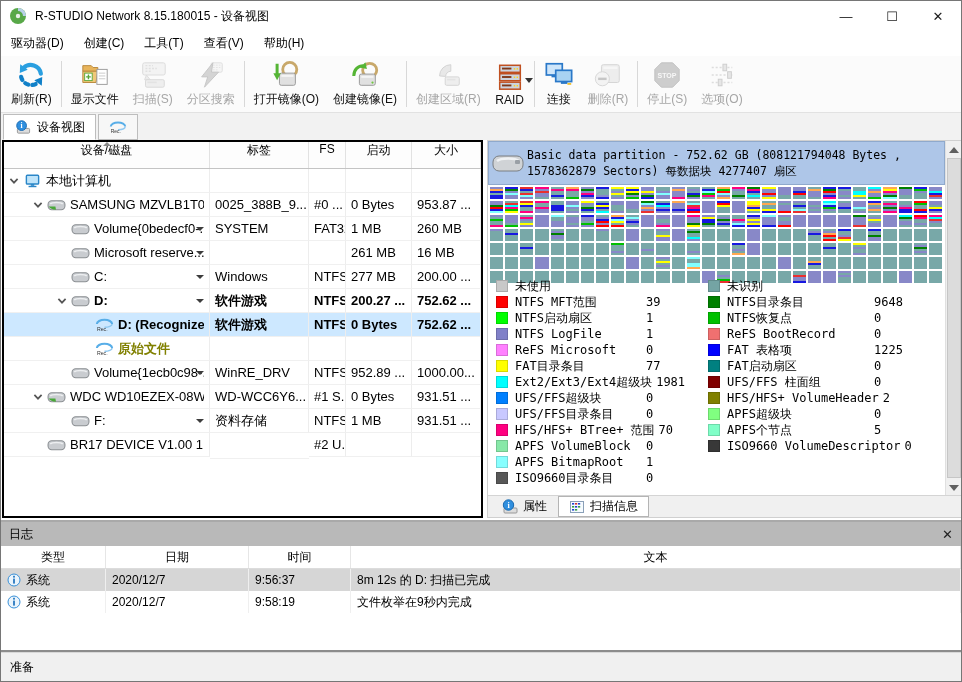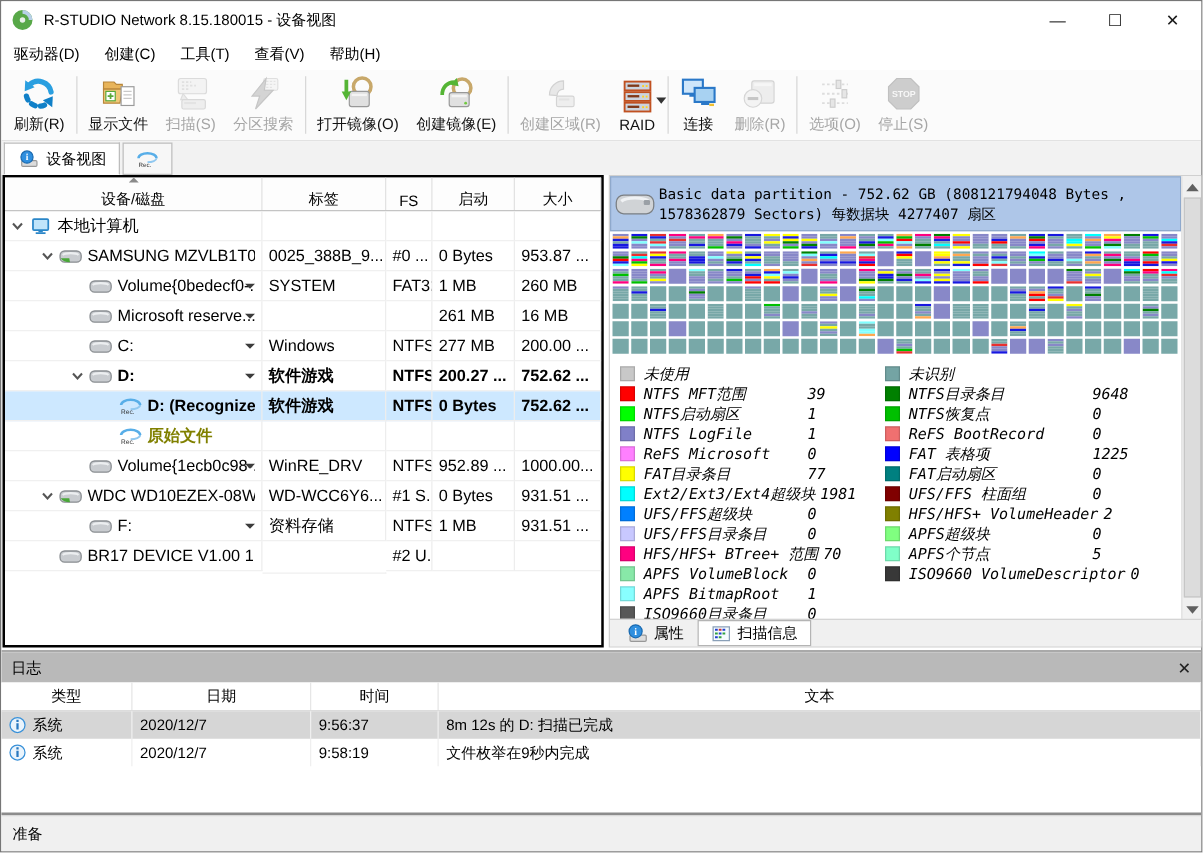--- a/index.html
+++ b/index.html
@@ -33,21 +33,21 @@
   .vtab{display:flex;align-items:center;gap:5px;height:26px;padding:0 10px;border:1px solid #bdbdbd;background:#f7f7f7;
     margin-right:2px;box-sizing:border-box;font-size:12px;white-space:nowrap;}
   .vtab.active{background:#fff;border-bottom-color:#fff;}
   .vtab .ticon{width:18px;height:15px;}
   .vtab .ticon svg{width:18px;height:15px;display:block;}
   .vtab.rec-tab-font{font-family:"DejaVu Sans Mono",monospace;font-size:11.5px;}
   
   .tree-panel{position:absolute;left:1px;top:139px;width:481px;height:378px;border:2px solid #000;background:#fff;
     box-sizing:border-box;overflow:hidden;}
   .tree-header{display:flex;height:26px;border-bottom:1px solid #c4c4c4;background:#fdfdfd;}
-  .th{display:flex;align-items:flex-end;justify-content:center;font-size:12px;border-right:1px solid #e2e2e2;
+  .th{display:flex;align-items:flex-start;justify-content:center;font-size:12px;border-right:1px solid #e2e2e2;
     box-sizing:border-box;position:relative;height:100%;}
   .sort-caret{position:absolute;top:0px;left:50%;margin-left:-4px;width:0;height:0;
     border-left:4px solid transparent;border-right:4px solid transparent;border-bottom:4px solid #8a8a8a;}
   .tr{display:flex;height:24px;align-items:stretch;font-size:13px;}
   .tr.selected{background:#cde8ff;}
   .td{display:flex;align-items:center;border-right:1px solid #ededed;border-bottom:1px solid #f0f0f0;
     box-sizing:border-box;padding:0 5px;white-space:nowrap;overflow:hidden;position:relative;}
   .td .nm{overflow:hidden;text-overflow:clip;white-space:nowrap;}
   .chev{width:12px;height:12px;flex:0 0 12px;margin-right:3px;}
   .chev svg{width:12px;height:12px;display:block;}
@@ -61,21 +61,21 @@
     border:1px solid #d0d0d0;}
   .rp-header{position:absolute;left:0;top:0;width:457px;height:44px;background:#aec6e8;border:1px solid #8fa9cc;
     box-sizing:border-box;display:flex;align-items:center;}
   .rp-header-icon{width:36px;flex:0 0 36px;margin-left:2px;}
   .rp-header-icon svg{width:34px;height:24px;display:block;}
   .rp-header-text{font-family:"DejaVu Sans Mono",monospace;font-size:11.5px;line-height:1.4;padding-right:2px;}
   .map{position:absolute;left:2px;top:46px;width:452px;height:96px;display:grid;
     grid-template-columns:repeat(30,1fr);grid-auto-rows:1fr;gap:2px;background:#fff;}
   .map-cell{display:flex;flex-direction:column;overflow:hidden;}
   .map-cell div{flex:1;}
-  .legend{position:absolute;left:0;top:148px;width:457px;height:208px;font-style:italic;}
+  .legend{position:absolute;left:0;top:135px;width:457px;height:208px;}
   .legend-col{position:absolute;top:2px;}
   .legend-col.left{left:8px;width:208px;}
   .legend-col.right{left:220px;width:237px;}
   .legend-row{display:flex;align-items:center;height:16px;font-family:"DejaVu Sans Mono",monospace;font-size:12px;white-space:nowrap;}
   .chip{width:12px;height:12px;flex:0 0 12px;margin-right:7px;border:1px solid rgba(0,0,0,0.15);box-sizing:border-box;}
   .legend-col.left .l-label{min-width:127px;}
   .legend-col.right .l-label{min-width:143px;}
   .l-value{padding-left:4px;}
   .rp-scrollbar{position:absolute;right:0;top:0;width:17px;height:356px;background:#f0f0f0;border-left:1px solid #e0e0e0;box-sizing:border-box;}
   .sb-up,.sb-down{position:absolute;left:3px;width:0;height:0;border-left:5px solid transparent;border-right:5px solid transparent;}
@@ -265,40 +265,40 @@
             <circle cx="10" cy="20" r="7.5" fill="#ececec" stroke="#b8b8b8"></circle>
             <rect x="5.5" y="18.8" width="9" height="2.6" fill="#9a9a9a"></rect>
           </svg>
         </span>
         <span class="tb-label">删除(R)</span>
       </div>
       <div class="tb-sep"></div>
       <div class="tb-btn disabled">
         <span class="tb-icon" style="filter: grayscale(1) opacity(0.55);">
           <svg viewBox="0 0 32 32">
+            <polygon points="10,3 22,3 29,10 29,22 22,29 10,29 3,22 3,10" fill="#a8a8a8" stroke="#909090"></polygon>
+            <text x="16" y="18.8" text-anchor="middle" font-size="7.5" font-weight="bold" fill="#f4f4f4" font-family="Liberation Sans, sans-serif">STOP</text>
+          </svg>
+        </span>
+        <span class="tb-label">停止(S)</span>
+      </div>
+      <div class="tb-btn disabled">
+        <span class="tb-icon" style="filter: grayscale(1) opacity(0.55);">
+          <svg viewBox="0 0 32 32">
             <g stroke="#c4c4c4" stroke-width="1.6" stroke-dasharray="2.2 2">
               <path d="M5 8h22M5 16h22M5 24h22"></path>
             </g>
             <g fill="#d4d4d4" stroke="#a8a8a8">
               <rect x="17" y="4.5" width="4" height="7"></rect>
               <rect x="22" y="12.5" width="4" height="7"></rect>
               <rect x="12" y="20.5" width="4" height="7"></rect>
             </g>
           </svg>
         </span>
         <span class="tb-label">选项(O)</span>
-      </div>
-      <div class="tb-btn disabled">
-        <span class="tb-icon" style="filter: grayscale(1) opacity(0.55);">
-          <svg viewBox="0 0 32 32">
-            <polygon points="10,3 22,3 29,10 29,22 22,29 10,29 3,22 3,10" fill="#a8a8a8" stroke="#909090"></polygon>
-            <text x="16" y="18.8" text-anchor="middle" font-size="7.5" font-weight="bold" fill="#f4f4f4" font-family="Liberation Sans, sans-serif">STOP</text>
-          </svg>
-        </span>
-        <span class="tb-label">停止(S)</span>
       </div>
     </div>
 
   <div class="tabbar">
       <div class="vtab active">
         <span class="ticon">
           <svg viewBox="0 0 16 16">
             <rect x="2" y="9" width="13" height="5" rx="1" fill="#dcdcdc" stroke="#989898"></rect>
             <circle cx="6.5" cy="6" r="5.2" fill="#2f8fdf" stroke="#1a6ab0"></circle>
             <text x="6.5" y="8.8" text-anchor="middle" font-size="8" font-weight="bold" fill="#fff" font-family="Liberation Serif, serif">i</text>

